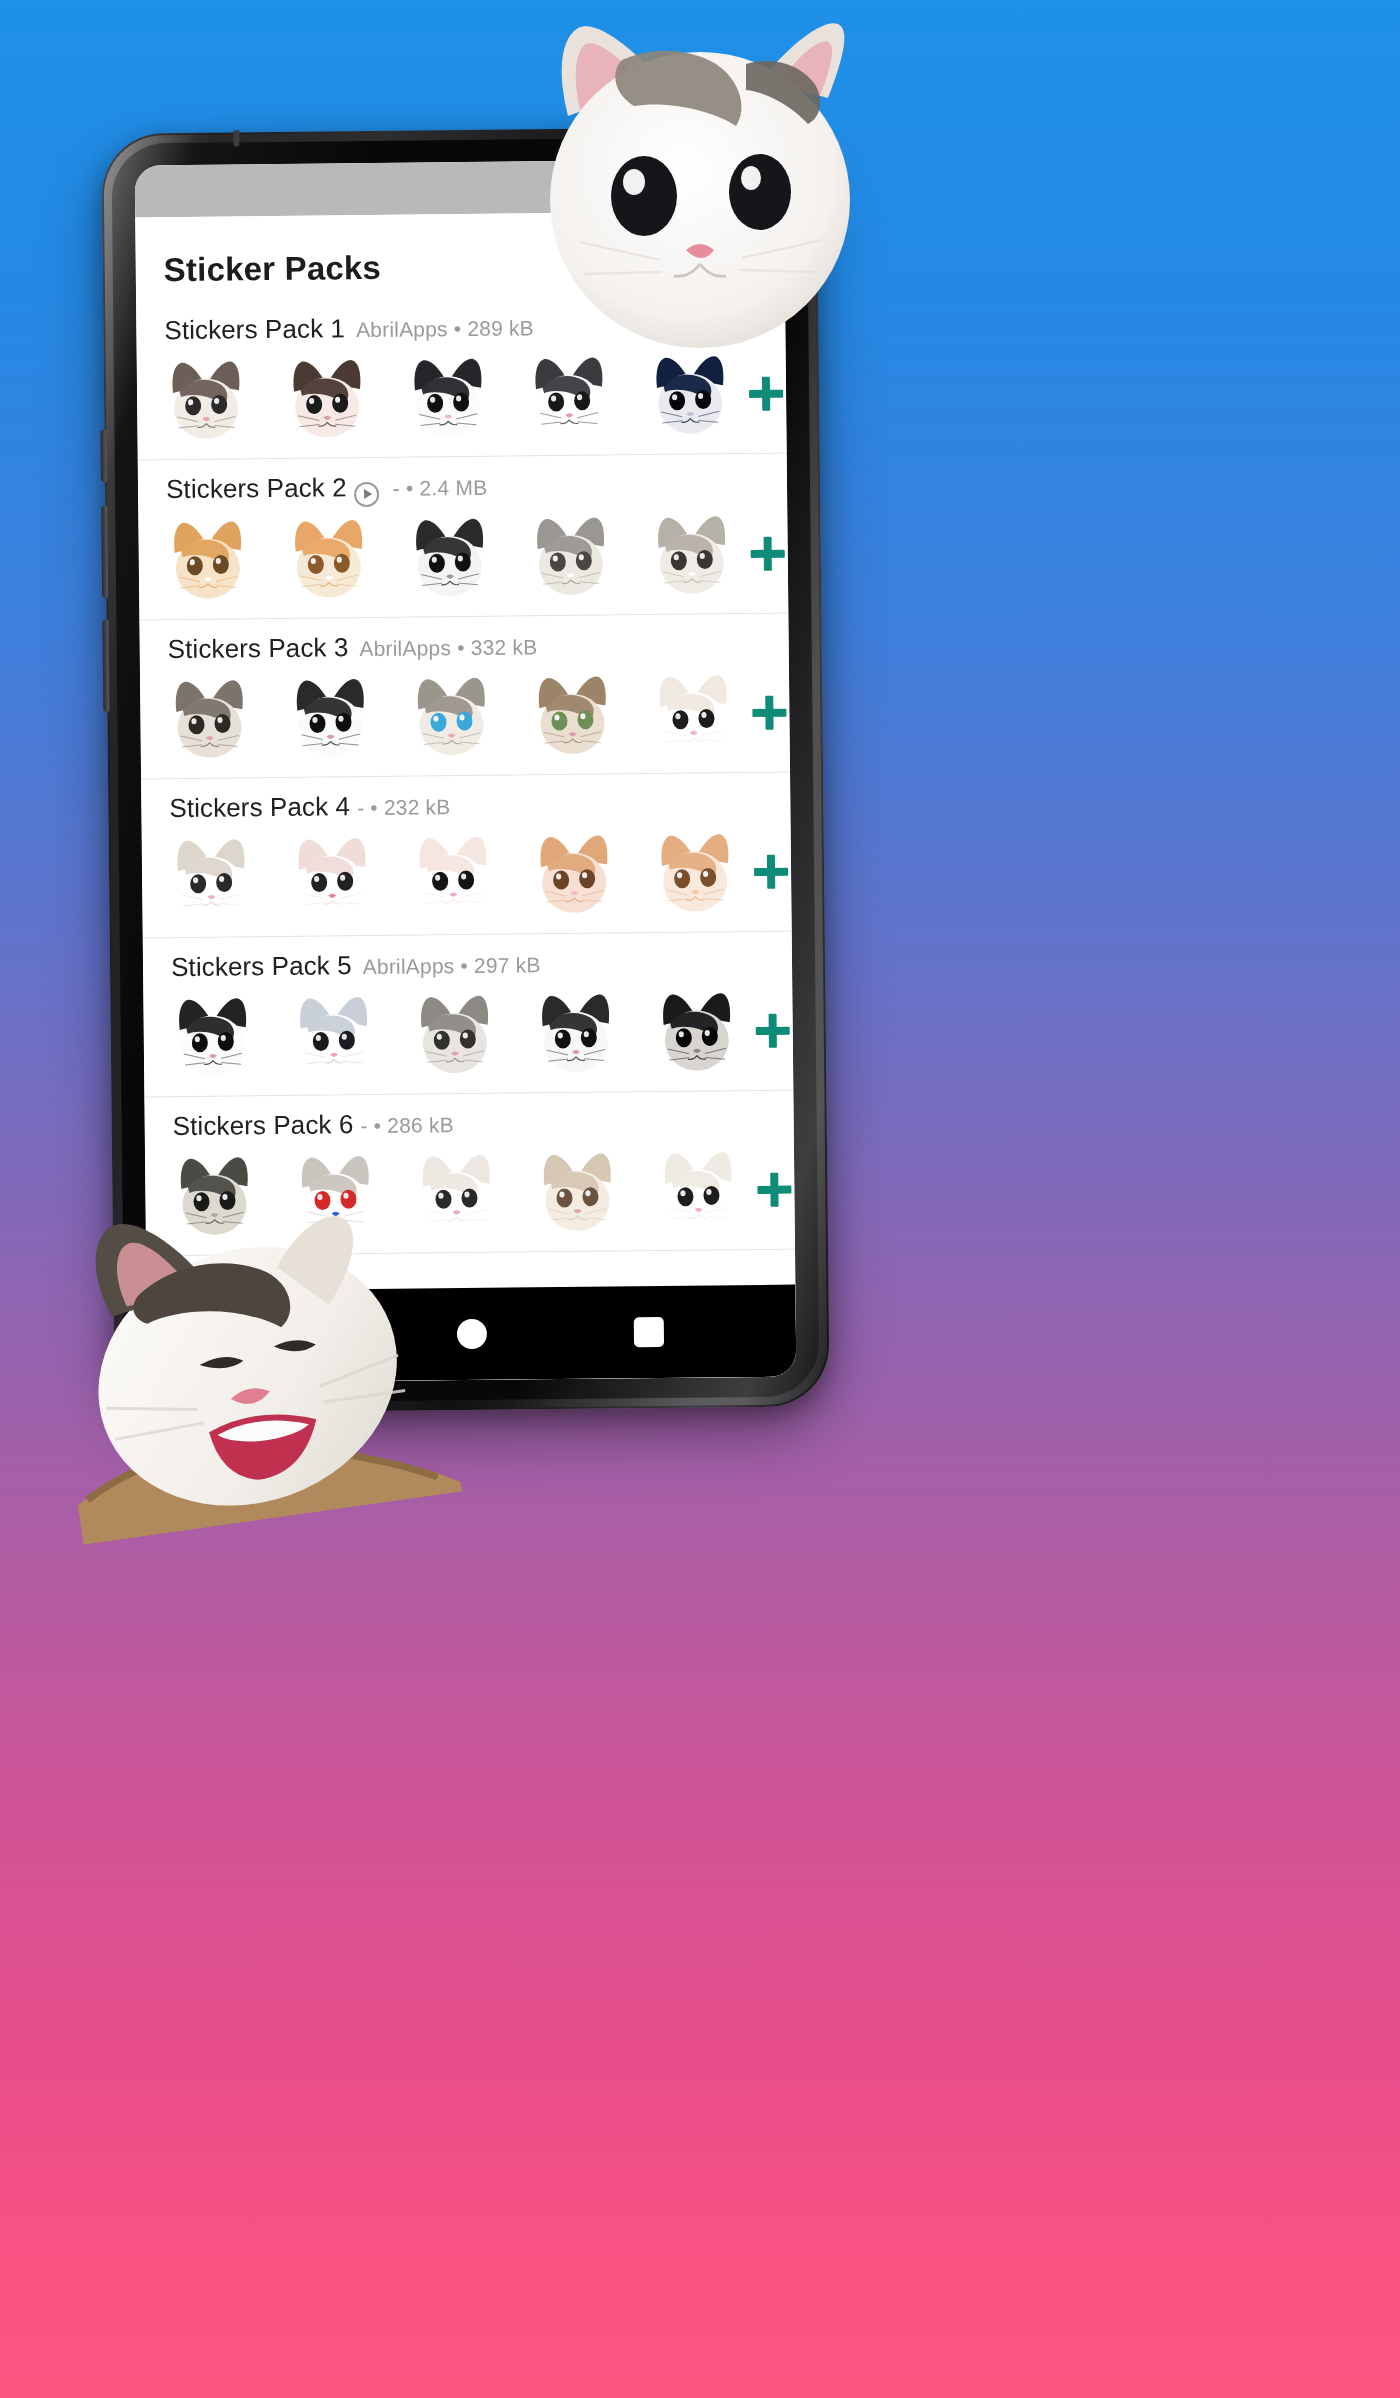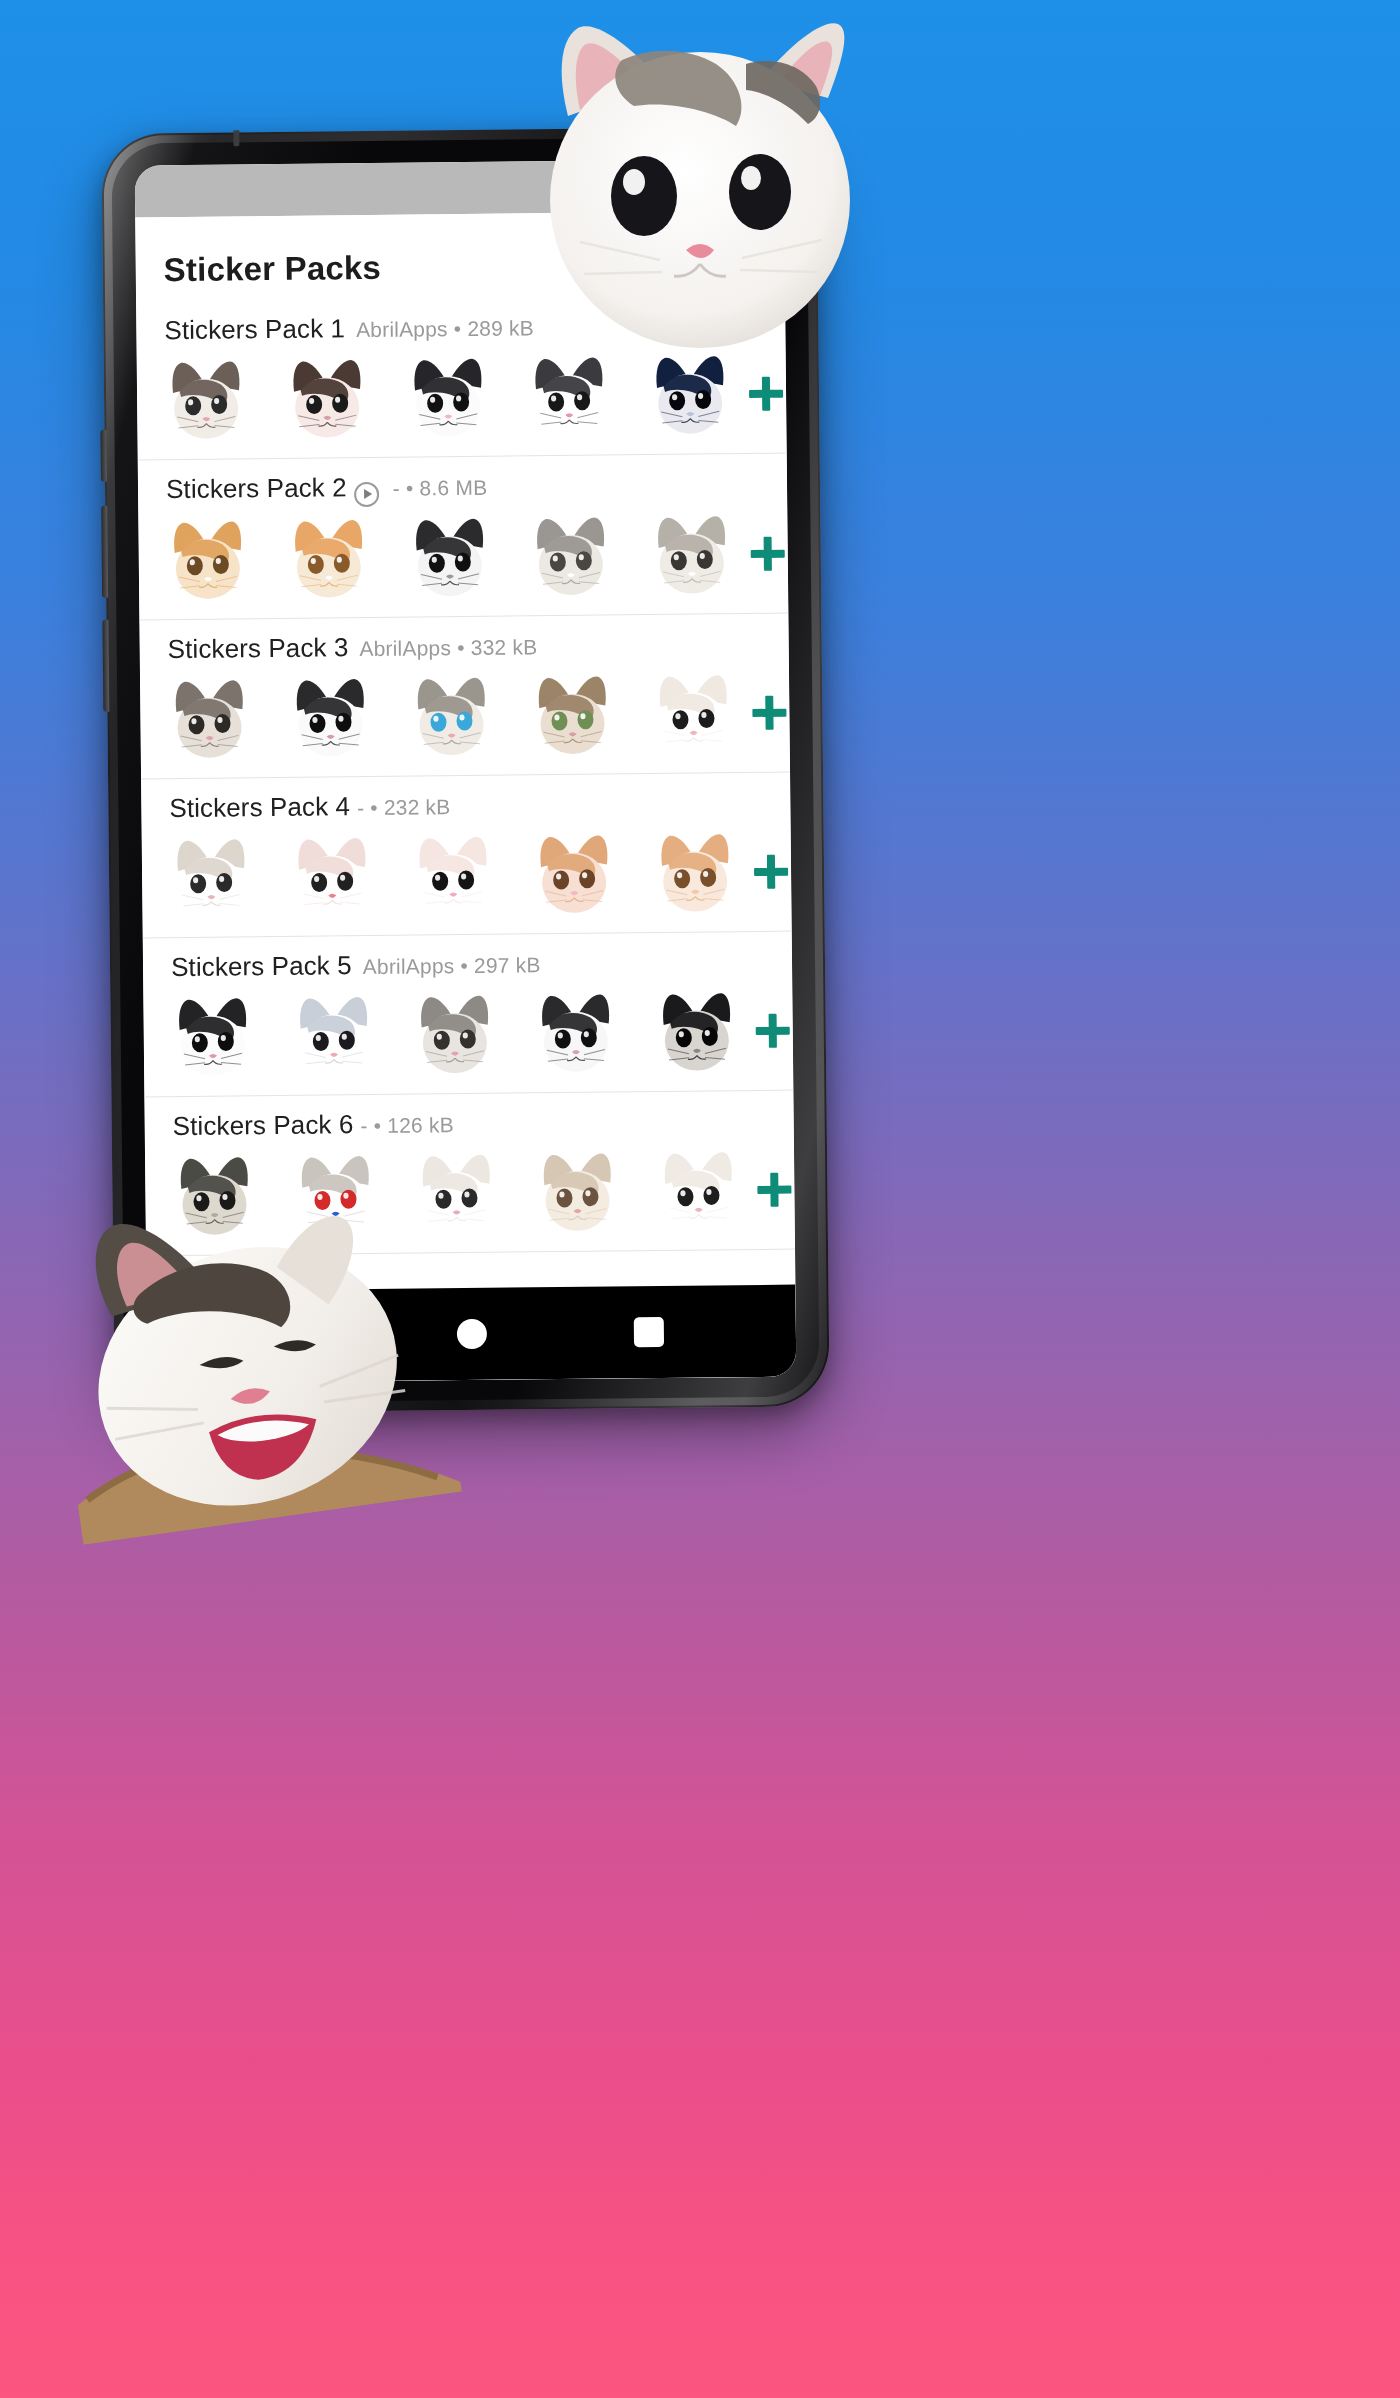--- a/index.html
+++ b/index.html
@@ -278,21 +278,21 @@
       <div class="add-btn" role="button">
         <span class="plus"></span>
         <span class="sr">+</span>
       </div>
     </div>
   </div>
   <div class="pack">
     <div class="pack-header">
       <span class="pack-name">Stickers Pack 2</span>
       <span class="play-badge"></span>
-      <span class="pack-meta tight">- • 8.6 MB</span>
+      <span class="pack-meta tight">- • 2.4 MB</span>
     </div>
     <div class="pack-row">
       <div class="thumbs">
                 <div class="thumb" title="orange-tabby-cat-smiling-sticker" aria-label="orange-tabby-cat-smiling-sticker">
                   <svg viewBox="0 0 82 82" preserveAspectRatio="none" aria-hidden="true">
     <rect width="82" height="82" fill="#ffffff"></rect>
     <path d="M8 34 C6 16 10 6 16 4 C24 2 34 14 40 26 Z" fill="#e0a35e"></path>
     <path d="M74 32 C76 14 72 4 66 3 C58 2 48 14 42 26 Z" fill="#e0a35e"></path>
     <ellipse cx="41" cy="50" rx="32" ry="30" fill="#f7e3c8"></ellipse>
     <path d="M14 30 C24 20 44 18 56 26 C64 32 64 42 58 46 C44 36 26 34 16 38 Z" fill="#e0a35e" opacity="0.95"></path>
@@ -758,21 +758,21 @@
       <div class="add-btn" role="button">
         <span class="plus"></span>
         <span class="sr">+</span>
       </div>
     </div>
   </div>
   <div class="pack">
     <div class="pack-header">
       <span class="pack-name">Stickers Pack 6</span>
 
-      <span class="pack-meta tight">- • 126 kB</span>
+      <span class="pack-meta tight">- • 286 kB</span>
     </div>
     <div class="pack-row">
       <div class="thumbs">
                 <div class="thumb" title="fluffy-cat-on-dark-background-sticker" aria-label="fluffy-cat-on-dark-background-sticker">
                   <svg viewBox="0 0 82 82" preserveAspectRatio="none" aria-hidden="true">
     <rect width="82" height="82" fill="#ffffff"></rect>
     <path d="M8 34 C6 16 10 6 16 4 C24 2 34 14 40 26 Z" fill="#4b4b46"></path>
     <path d="M74 32 C76 14 72 4 66 3 C58 2 48 14 42 26 Z" fill="#4b4b46"></path>
     <ellipse cx="41" cy="50" rx="32" ry="30" fill="#ded9cf"></ellipse>
     <path d="M14 30 C24 20 44 18 56 26 C64 32 64 42 58 46 C44 36 26 34 16 38 Z" fill="#4b4b46" opacity="0.95"></path>

